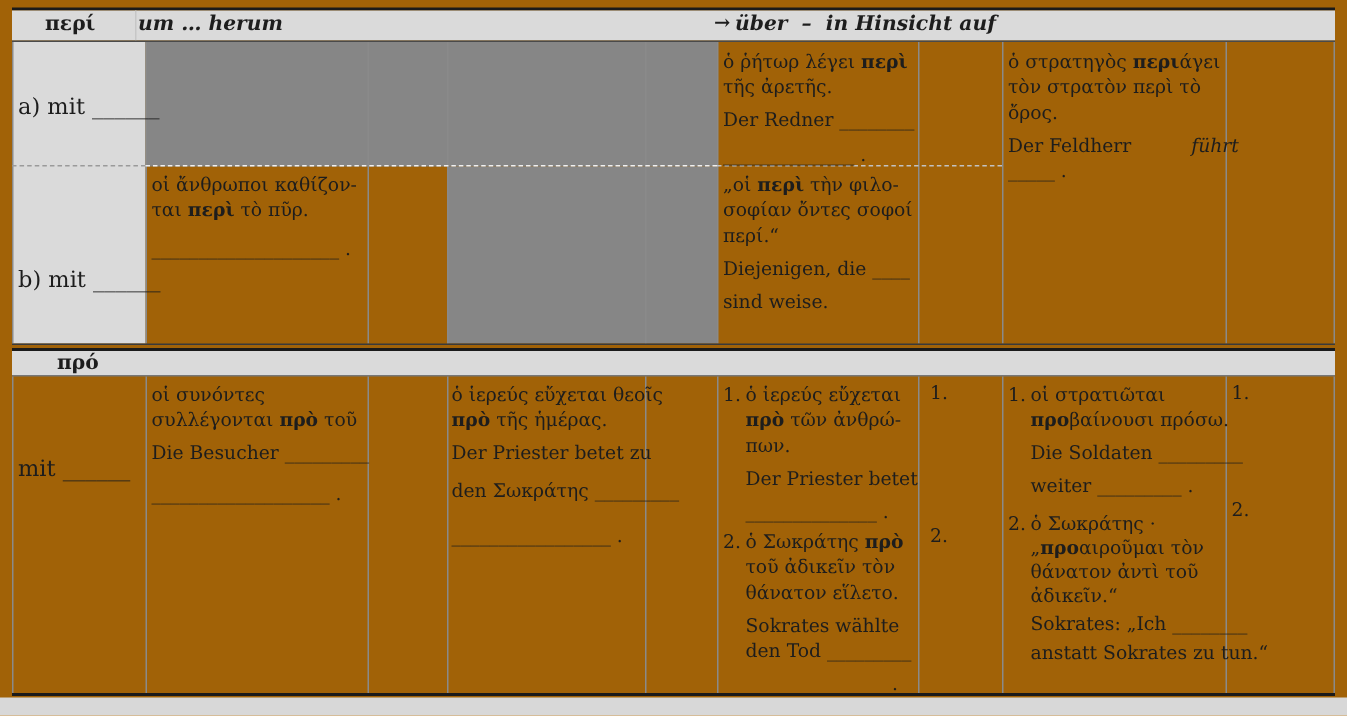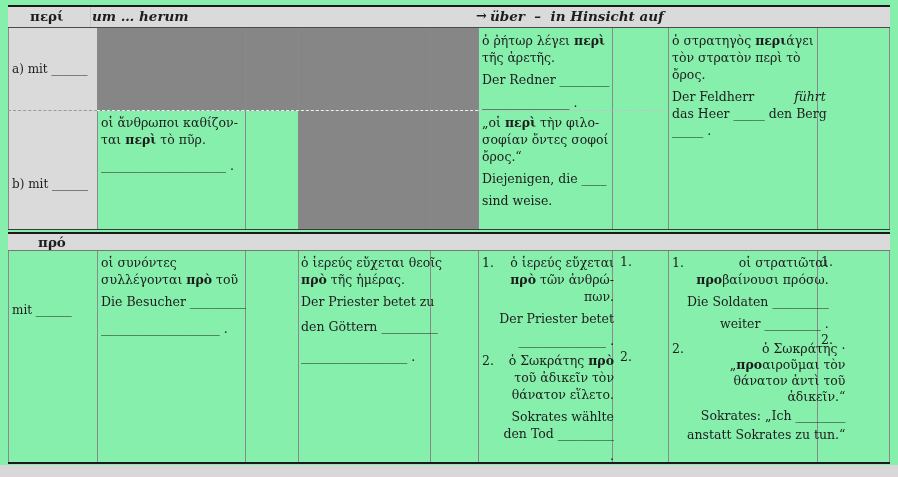--- a/index.html
+++ b/index.html
@@ -1,41 +1,41 @@
 <!DOCTYPE html>
 <html><head>
 <meta charset="utf-8">
 <style>
   * { box-sizing: border-box; margin: 0; padding: 0; }
   html, body { background: #ffffff; }
   #page {
     position: relative; width: 898px; height: 477px;
-    background: #86efac; overflow: hidden; color: #1d1d1d;
+    background: #a16207; overflow: hidden; color: #1d1d1d;
     font-family: "DejaVu Serif", "Liberation Serif", serif;
   }
   .hline { position: absolute; background: #1a1a1a; }
   .vline { position: absolute; width: 1px; background: #8a8a8a; }
   .fill  { position: absolute; }
   .gray  { background: #868686; }
   .band  { position: absolute; background: #dadada; }
   .band > span { position: absolute; top: 1px; white-space: pre; }
   .hgk    { font-weight: bold; font-size: 13.5px; }
   .hde    { font-weight: bold; font-style: italic; font-size: 13.5px; }
   .harrow { font-weight: bold; font-size: 13px; }
   .dash   { position: absolute; height: 0; }
-  .label  { position: absolute; font-size: 12px; white-space: pre; }
+  .label  { position: absolute; font-size: 15px; white-space: pre; }
   .num    { position: absolute; font-size: 12.5px; }
   .cell   { position: absolute; font-size: 12.5px; line-height: 17px; }
   .cell p { margin: 0 0 5px; }
   .ln     { display: block; white-space: pre; }
   b { font-weight: bold; }
   i { font-style: italic; margin-left: 36px; }
   .item  { position: absolute; left: 0; right: 0; display: flex; }
   .inum  { width: 15px; flex: none; }
-  .ibody { flex: 1; text-align: right; }
+  .ibody { flex: 1; }
   .tight { line-height: 16px; }
   .tight p { margin: 0 0 3px; }
 </style>
 </head>
 <body>
 
 <div id="page">
 
   <div class="hline" style="left:8px;top:5px;width:882px;height:2px"></div>
 
@@ -90,39 +90,38 @@
     </p>
     <p style="margin-top:9px">
         <span class="ln">____________________ .</span>
       </p>
   </div>
 
   <div class="cell" style="left:482px;top:114px;width:130px">
     <p>
       <span class="ln"><span>„οἱ </span><b>περὶ</b><span> τὴν φιλο-</span></span>
       <span class="ln">σοφίαν ὄντες σοφοί</span>
-      <span class="ln">ὄρος.“</span>
+      <span class="ln">περί.“</span>
     </p>
     <p>
         <span class="ln">Diejenigen, die ____</span>
       </p>
     <p>
         <span class="ln">sind weise.</span>
       </p>
   </div>
 
   <div class="cell" style="left:672px;top:32px;width:142px">
     <p>
       <span class="ln"><span>ὁ στρατηγὸς </span><b>περι</b><span>άγει</span></span>
       <span class="ln">τὸν στρατὸν περὶ τὸ</span>
       <span class="ln">ὄρος.</span>
     </p>
     <p>
       <span class="ln"><span>Der Feldherr </span><i>führt</i></span>
-      <span class="ln">das Heer _____ den Berg</span>
       <span class="ln">_____ .</span>
     </p>
   </div>
 
   <div class="hline" style="left:8px;top:229px;width:882px;height:1px;background:#3a3a3a"></div>
 
   <div class="hline" style="left:8px;top:232px;width:882px;height:2px"></div>
   <div class="band" style="left:8px;top:234px;width:882px;height:16px">
     <span class="hgk" style="left:30px;top:0">πρό</span>
   </div>
@@ -156,21 +155,21 @@
 
   <div class="cell" style="left:301px;top:254px;width:128px">
     <p>
       <span class="ln">ὁ ἱερεύς εὔχεται θεοῖς</span>
       <span class="ln"><b>πρὸ</b><span> τῆς ἡμέρας.</span></span>
     </p>
     <p style="margin-bottom:8px">
         <span class="ln">Der Priester betet zu</span>
       </p>
     <p style="margin-bottom:13px">
-        <span class="ln">den Göttern _________</span>
+        <span class="ln">den Σωκράτης _________</span>
       </p>
     <p>
         <span class="ln">_________________ .</span>
       </p>
   </div>
 
   <div class="cell" style="left:482px;top:254px;width:132px;height:208px">
     <div class="item" style="top:0">
       <span class="inum">1.</span>
       <div class="ibody">

